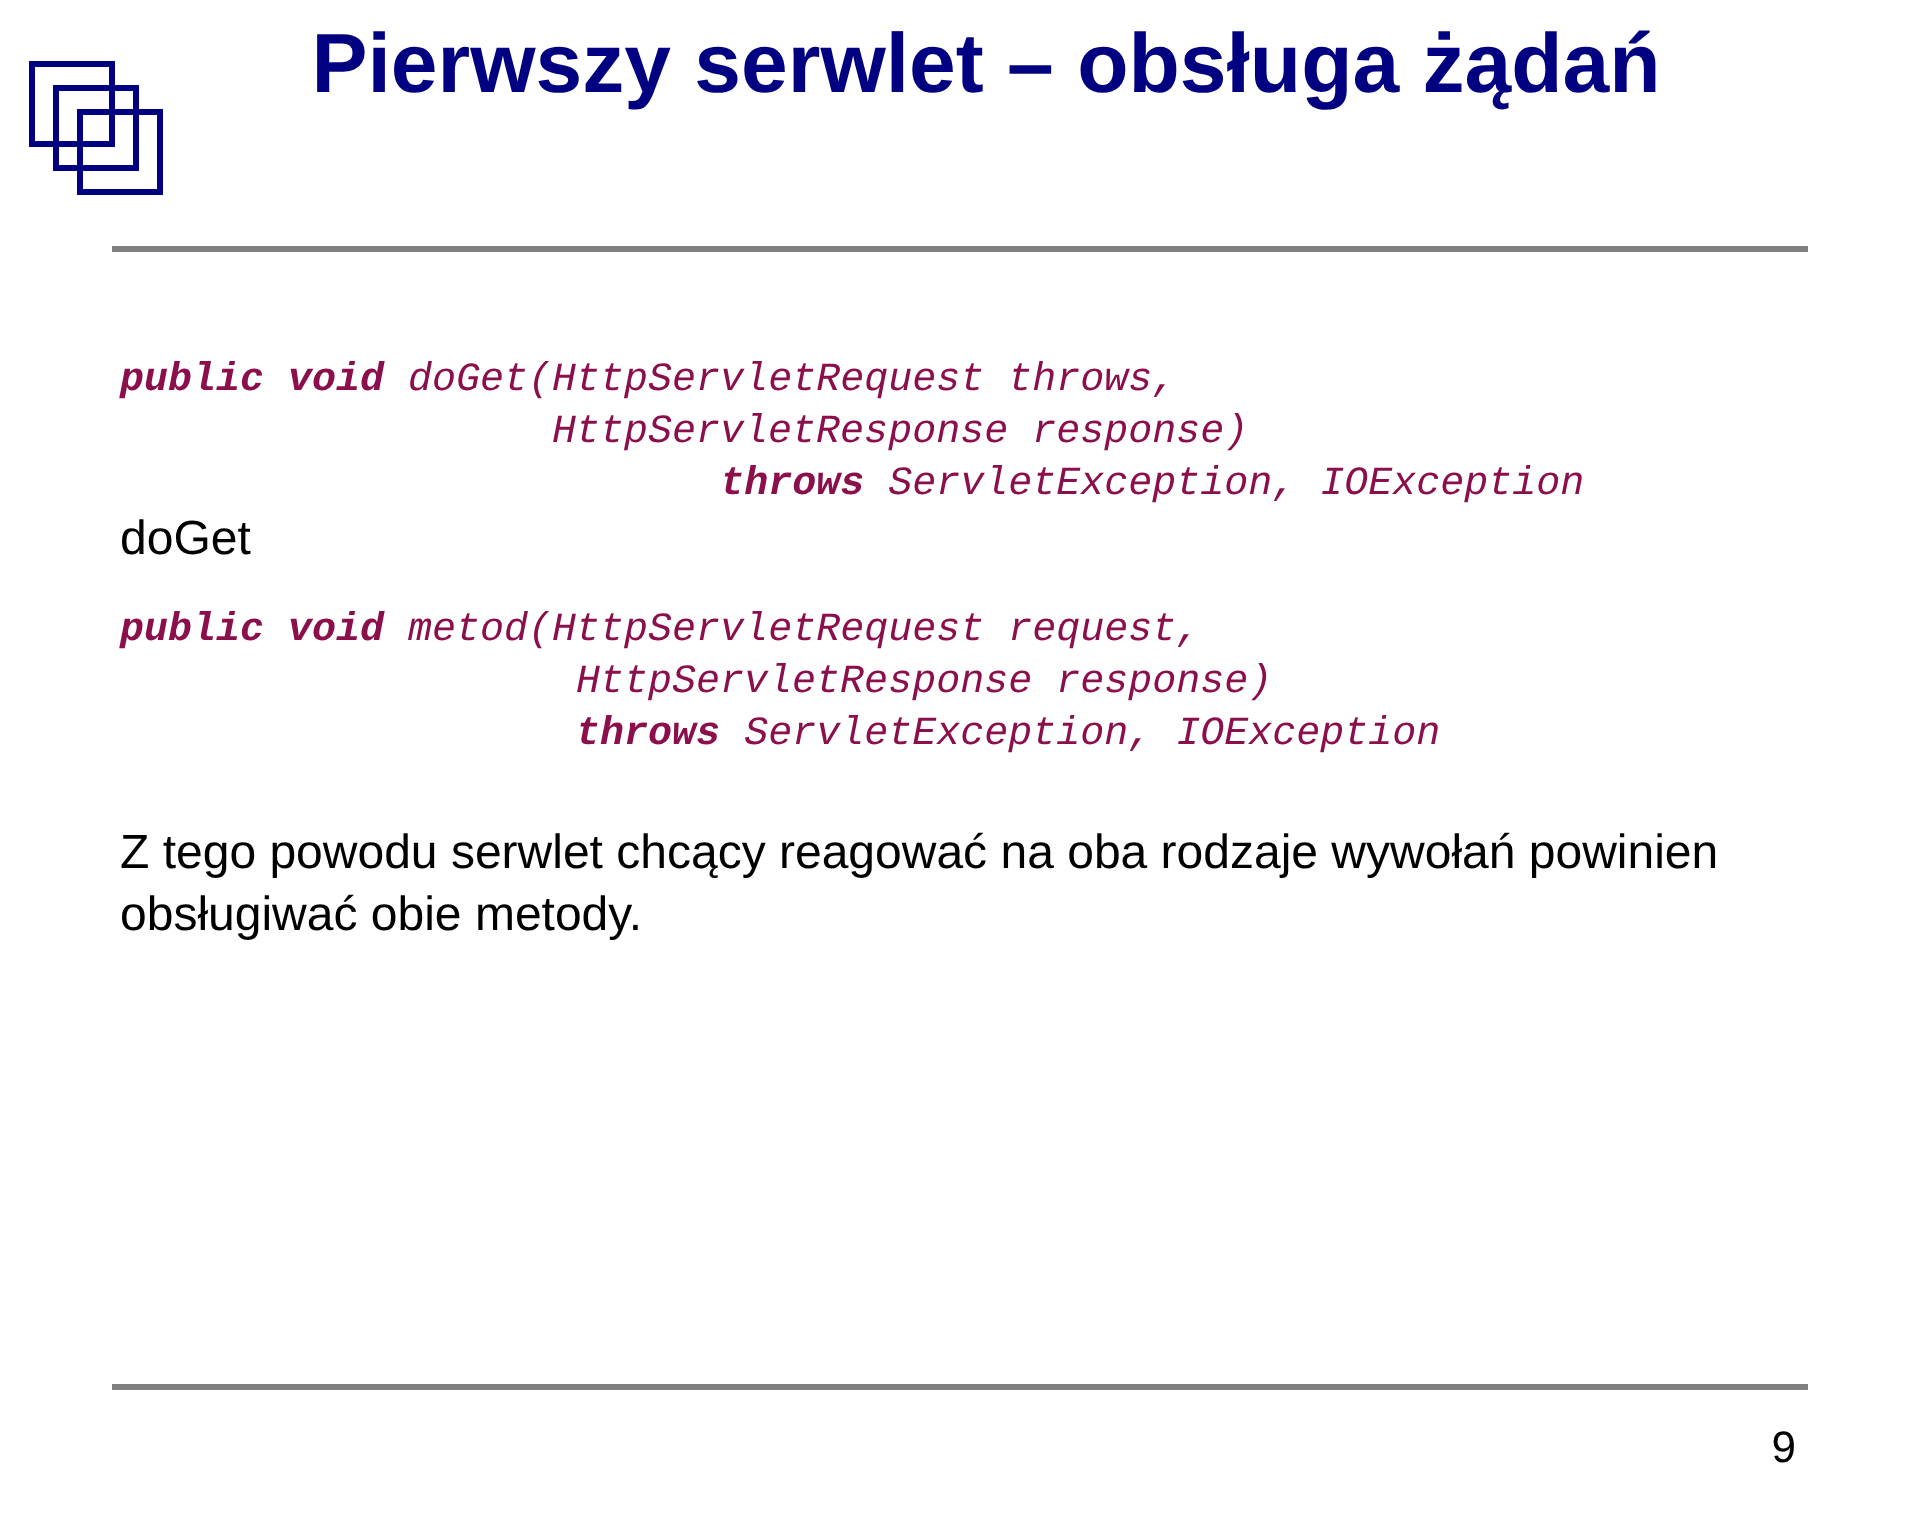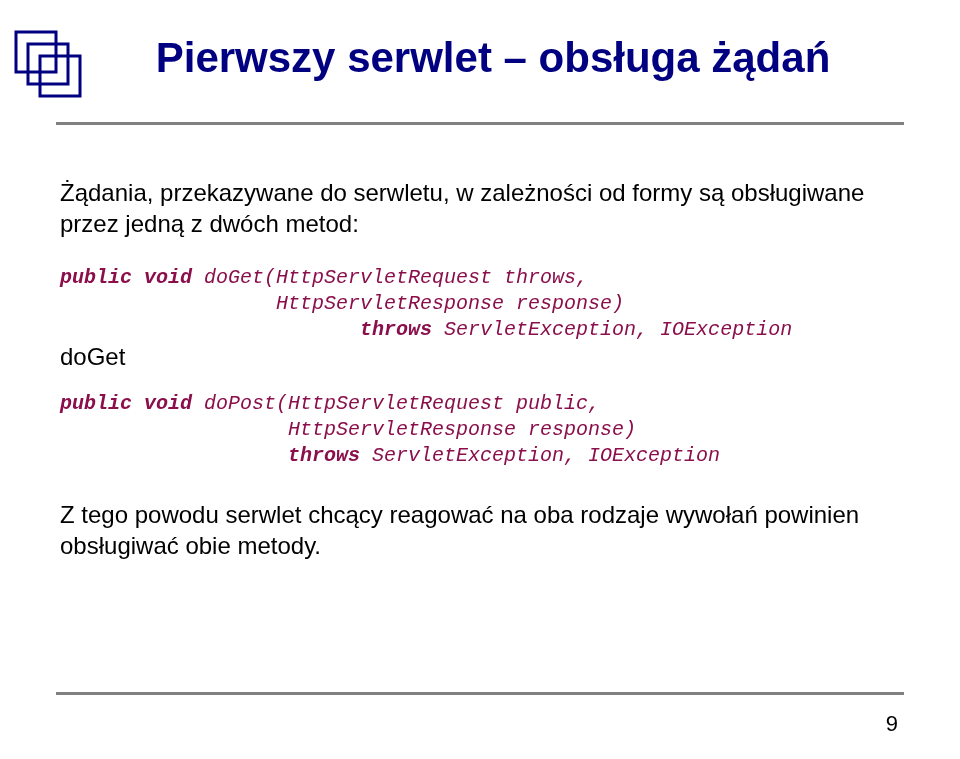--- a/index.html
+++ b/index.html
@@ -11,21 +11,21 @@
     position: relative;
     overflow: hidden;
   }
   .slide {
     padding: 0 60px 0 60px;
     height: 100%;
     position: relative;
   }
   .header-row {
     display: flex;
-    align-items: center;
+    align-items: flex-start;
     padding-top: 6px;
   }
   .logo {
     flex-shrink: 0;
     margin-top: 20px;
     margin-right: 18px;
     margin-left: -50px;
   }
   .title {
     color: #000080;
@@ -104,29 +104,28 @@
         <rect x="30" y="30" width="40" height="40" fill="none" stroke="#000080" stroke-width="3"></rect>
       </svg>
     </div>
     <h1 class="title">Pierwszy serwlet – obsługa żądań</h1>
   </div>
 
   <hr class="hr-line">
 
   <div class="body-content">
 
-    <p class="para">Żądania, przekazywane do serwletu, w zależności od formy są obsługiwane przez jedną z dwóch metod:</p>
 
     <div class="code"><span class="kw">public void</span><span> doGet(HttpServletRequest throws,</span>
 <span>                  HttpServletResponse response)</span>
 <span>                         </span><span class="kw">throws</span><span> ServletException, IOException</span></div>
 
     <p class="and-label">doGet</p>
 
-    <div class="code"><span class="kw">public void</span><span> doPost(HttpServletRequest public,</span>
+    <div class="code"><span class="kw">public void</span><span> metod(HttpServletRequest request,</span>
 <span>                   HttpServletResponse response)</span>
 <span>                   </span><span class="kw">throws</span><span> ServletException, IOException</span></div>
 
     <p class="para" style="margin-top:30px;">Z tego powodu serwlet chcący reagować na oba rodzaje wywołań powinien obsługiwać obie metody.</p>
 
   </div>
 
   <div class="footer-line"></div>
   <div class="page-num">9</div>
 

